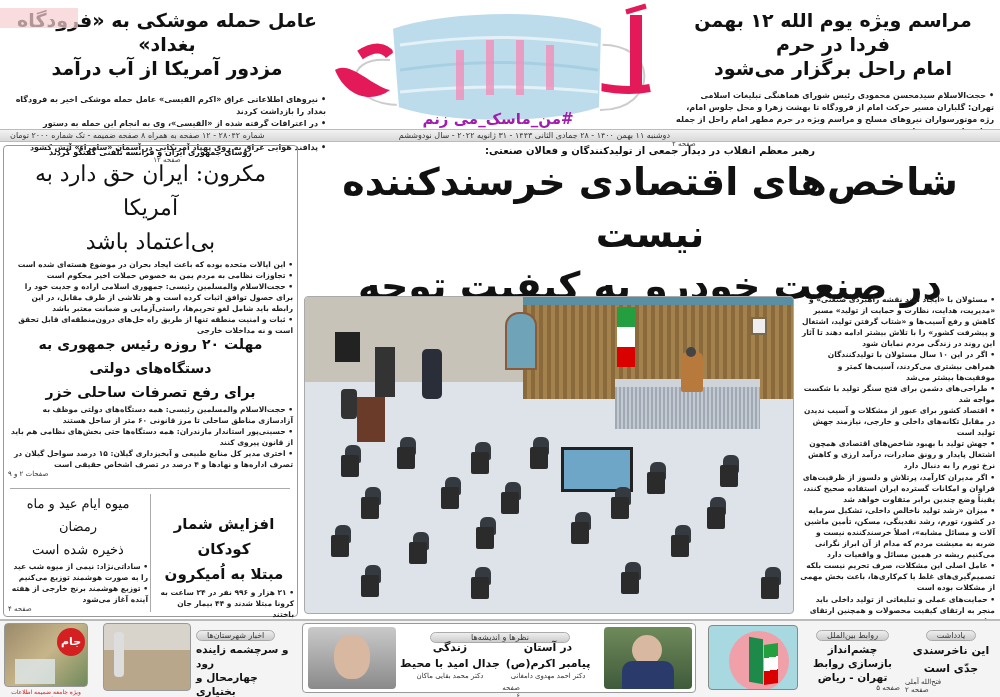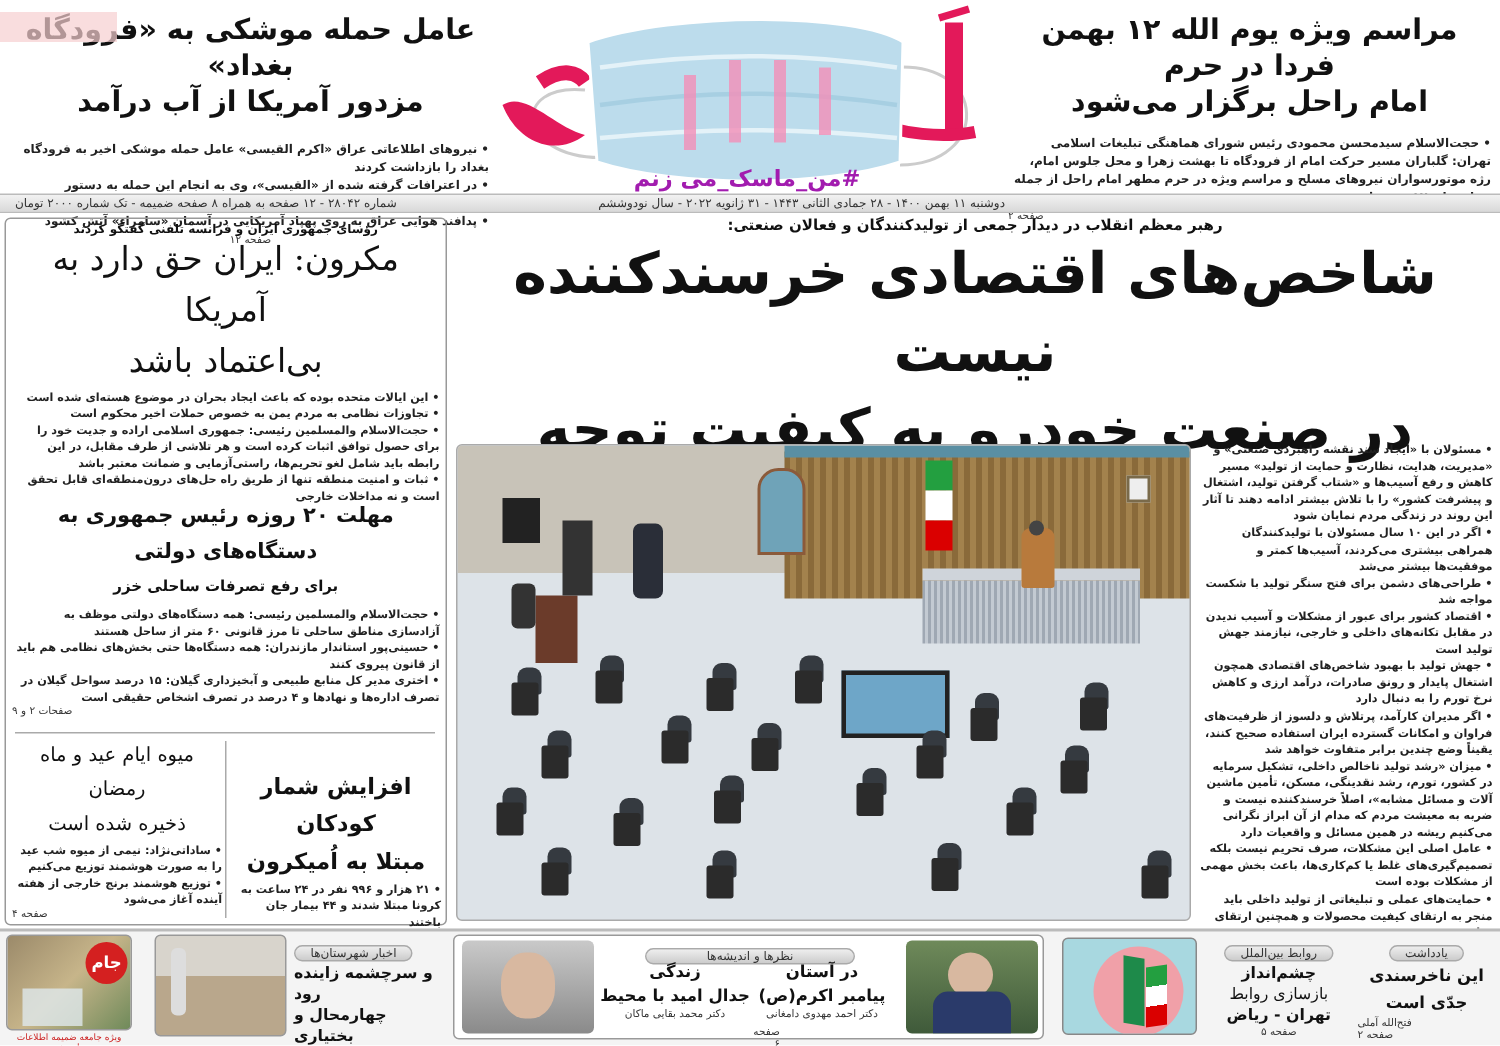--- a/index.html
+++ b/index.html
@@ -168,21 +168,21 @@
   <div class="bullets" style="font-size:7.5px;line-height:11px">
     <div>• <span>این ایالات متحده بوده که باعث ایجاد بحران در موضوع هسته‌ای شده است</span></div>
     <div>• <span>تجاوزات نظامی به مردم یمن به خصوص حملات اخیر محکوم است</span></div>
     <div>• <span>حجت‌الاسلام والمسلمین رئیسی: جمهوری اسلامی اراده و جدیت خود را برای حصول توافق اثبات کرده است و هر تلاشی از طرف مقابل، در این رابطه باید شامل لغو تحریم‌ها، راستی‌آزمایی و ضمانت معتبر باشد</span></div>
     <div>• <span>ثبات و امنیت منطقه تنها از طریق راه حل‌های درون‌منطقه‌ای قابل تحقق است و نه مداخلات خارجی</span></div>
   </div>
 </div>
 
 <div class="abs rtl" style="left:8px;top:332px;width:285px">
   <div class="hd-title" style="font-size:14px;line-height:24px">مهلت ۲۰ روزه رئیس جمهوری به دستگاه‌های دولتی</div>
-  <div class="hd-title" style="font-size:10px;line-height:24px">برای رفع تصرفات ساحلی خزر</div>
+  <div class="hd-title" style="font-size:14px;line-height:24px">برای رفع تصرفات ساحلی خزر</div>
   <div class="bullets" style="font-size:7.5px;line-height:11px">
     <div>• <span>حجت‌الاسلام والمسلمین رئیسی: همه دستگاه‌های دولتی موظف به آزادسازی مناطق ساحلی تا مرز قانونی ۶۰ متر از ساحل هستند</span></div>
     <div>• <span>حسینی‌پور استاندار مازندران: همه دستگاه‌ها حتی بخش‌های نظامی هم باید از قانون پیروی کنند</span></div>
     <div>• <span>اختری مدیر کل منابع طبیعی و آبخیزداری گیلان: ۱۵ درصد سواحل گیلان در تصرف اداره‌ها و نهادها و ۴ درصد در تصرف اشخاص حقیقی است</span></div>
   </div>
   <div class="page-ref" style="text-align:left">صفحات ۲ و ۹</div>
 </div>
 
 <div class="abs" style="left:10px;top:488px;width:280px;height:1px;background:#aaa"></div>
 <div class="abs" style="left:150px;top:494px;width:1px;height:118px;background:#aaa"></div>
@@ -250,23 +250,23 @@
 <div class="abs page-ref" style="left:500px;top:684px;width:20px;direction:rtl">صفحه ۶</div>
 
 <div class="photo" style="left:708px;top:625px;width:90px;height:65px;background:#a8d8e0;border:1px solid #888">
   <div class="abs" style="left:20px;top:5px;width:60px;height:60px;border-radius:50%;background:#f0a0a8"></div>
   <div class="abs" style="left:40px;top:12px;width:14px;height:45px;background:#1e8a4a;transform:skewY(10deg)"></div>
   <div class="abs" style="left:55px;top:18px;width:14px;height:40px;background:linear-gradient(#239f40 33%,#fff 33% 66%,#da0000 66%);transform:skewY(-8deg)"></div>
 </div>
 <div class="abs rtl" style="left:805px;top:623px;width:95px;text-align:center">
   <span class="pill">روابط بین‌الملل</span>
   <div style="font-size:10.5px;font-weight:bold;line-height:14px">چشم‌انداز</div>
-  <div style="font-size:10.5px;font-weight:normal;line-height:14px">بازسازی روابط</div>
+  <div style="font-size:10.5px;font-weight:bold;line-height:14px">بازسازی روابط</div>
   <div style="font-size:10.5px;font-weight:bold;line-height:14px">تهران - ریاض</div>
-  <div class="page-ref" style="text-align:center">صفحه ۵</div>
+  <div class="page-ref" style="text-align:right">صفحه ۵</div>
 </div>
 
 <div class="abs rtl" style="left:905px;top:623px;width:92px;text-align:center">
   <span class="pill">یادداشت</span>
   <div style="font-size:11px;font-weight:bold;line-height:18px">این ناخرسندی</div>
   <div style="font-size:11px;font-weight:bold;line-height:18px">جدّی است</div>
   <div class="page-ref" style="text-align:left">فتح‌الله آملی</div>
   <div class="page-ref" style="text-align:left">صفحه ۲</div>
 </div>
 

